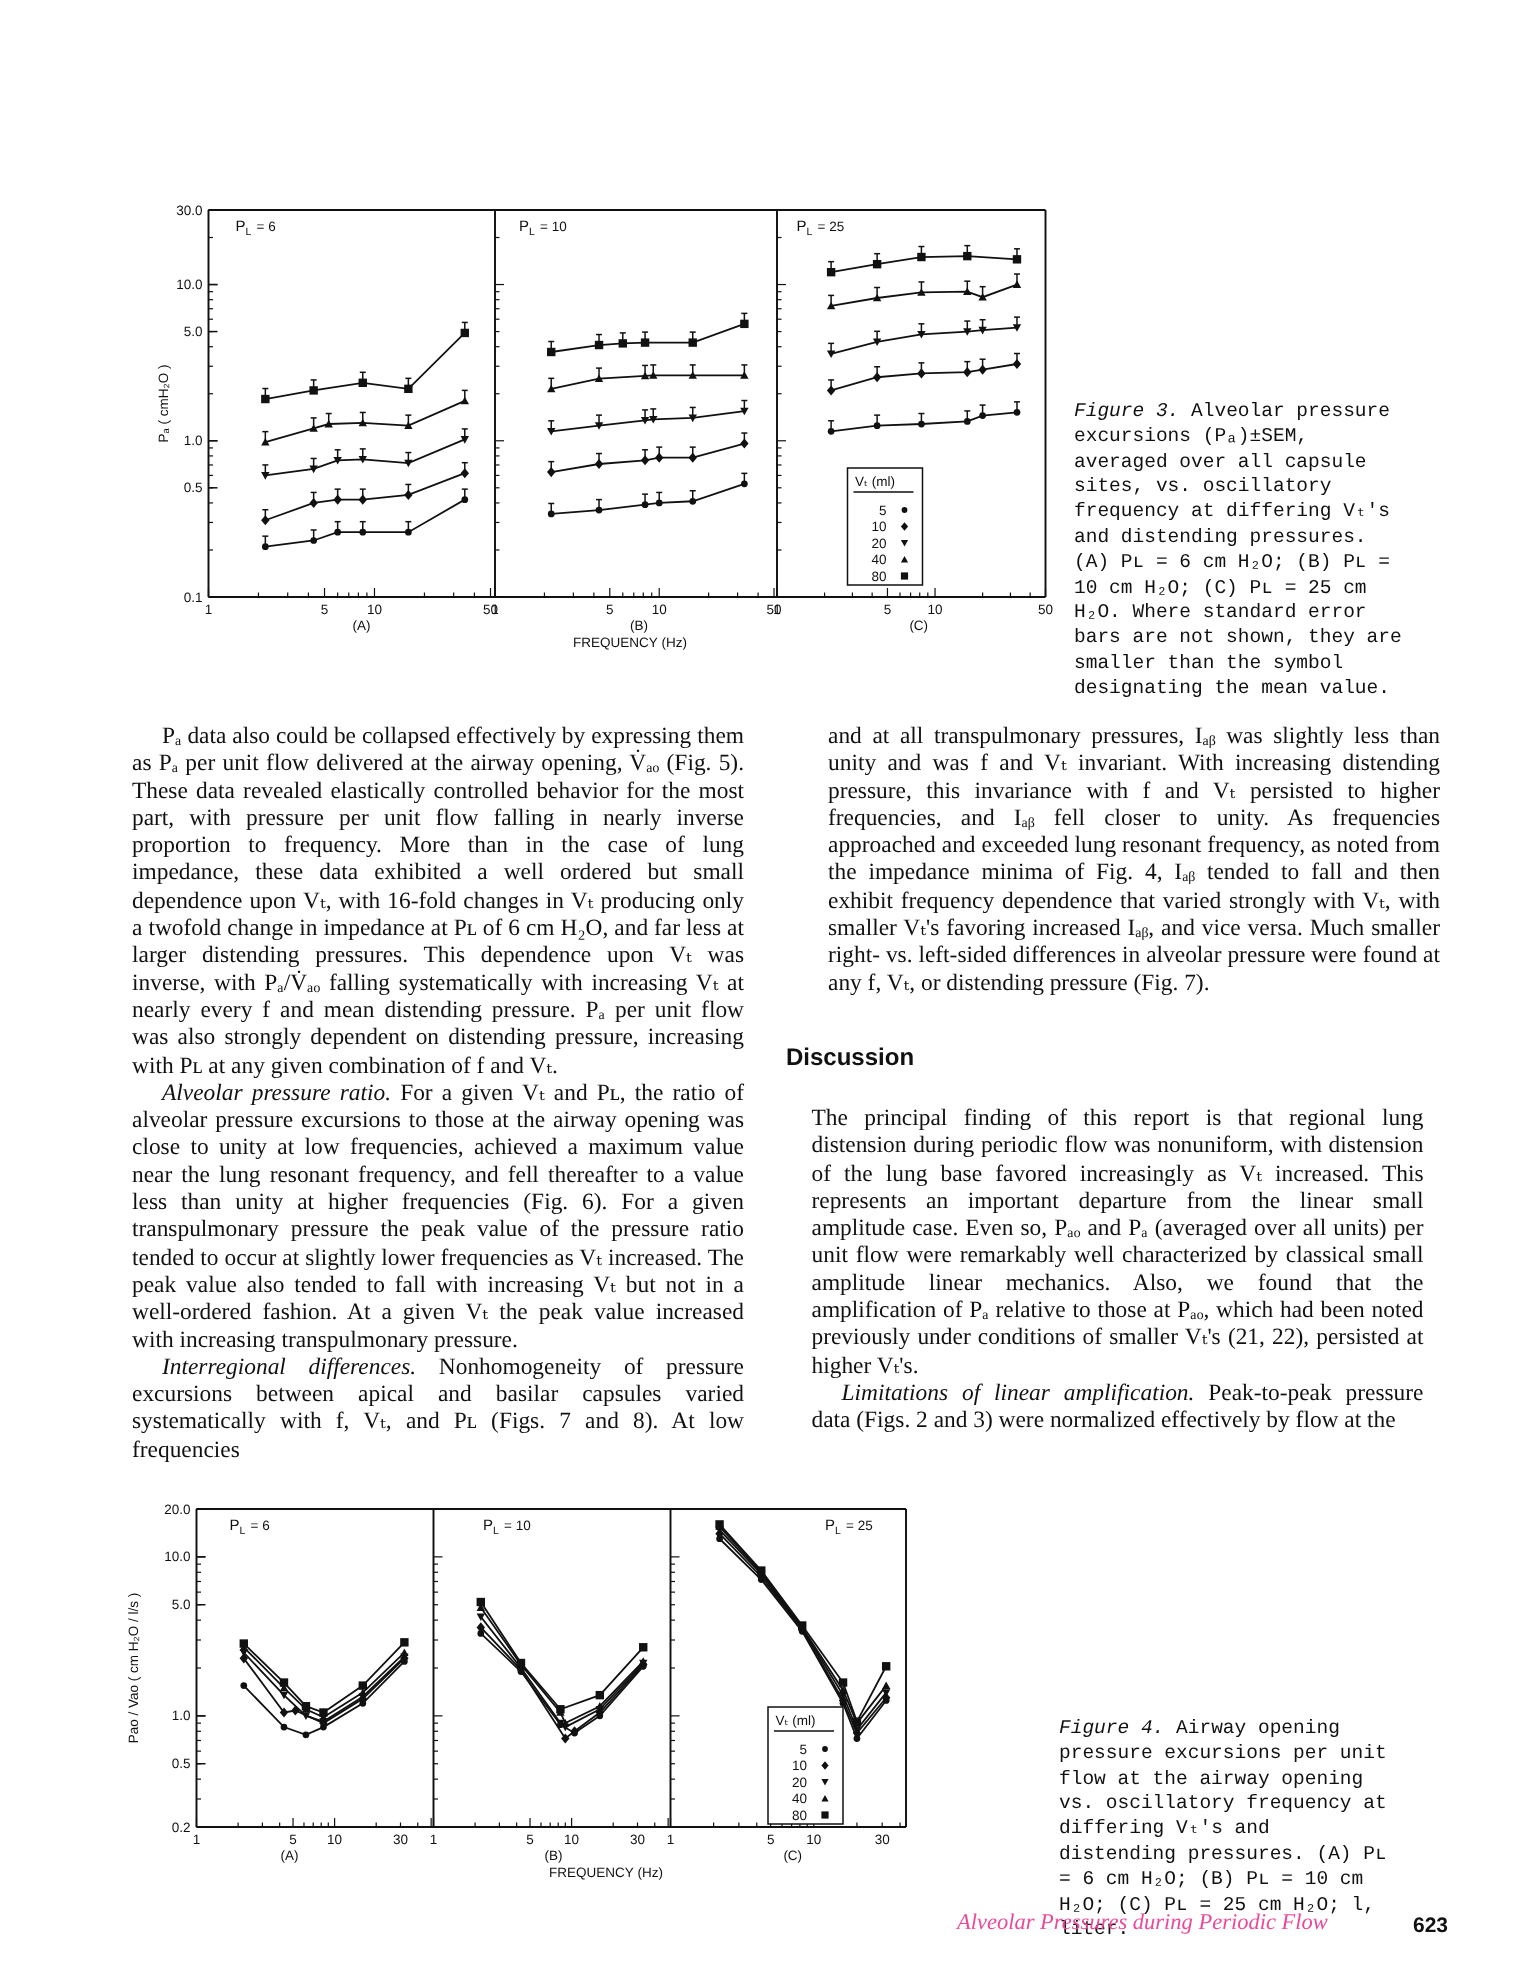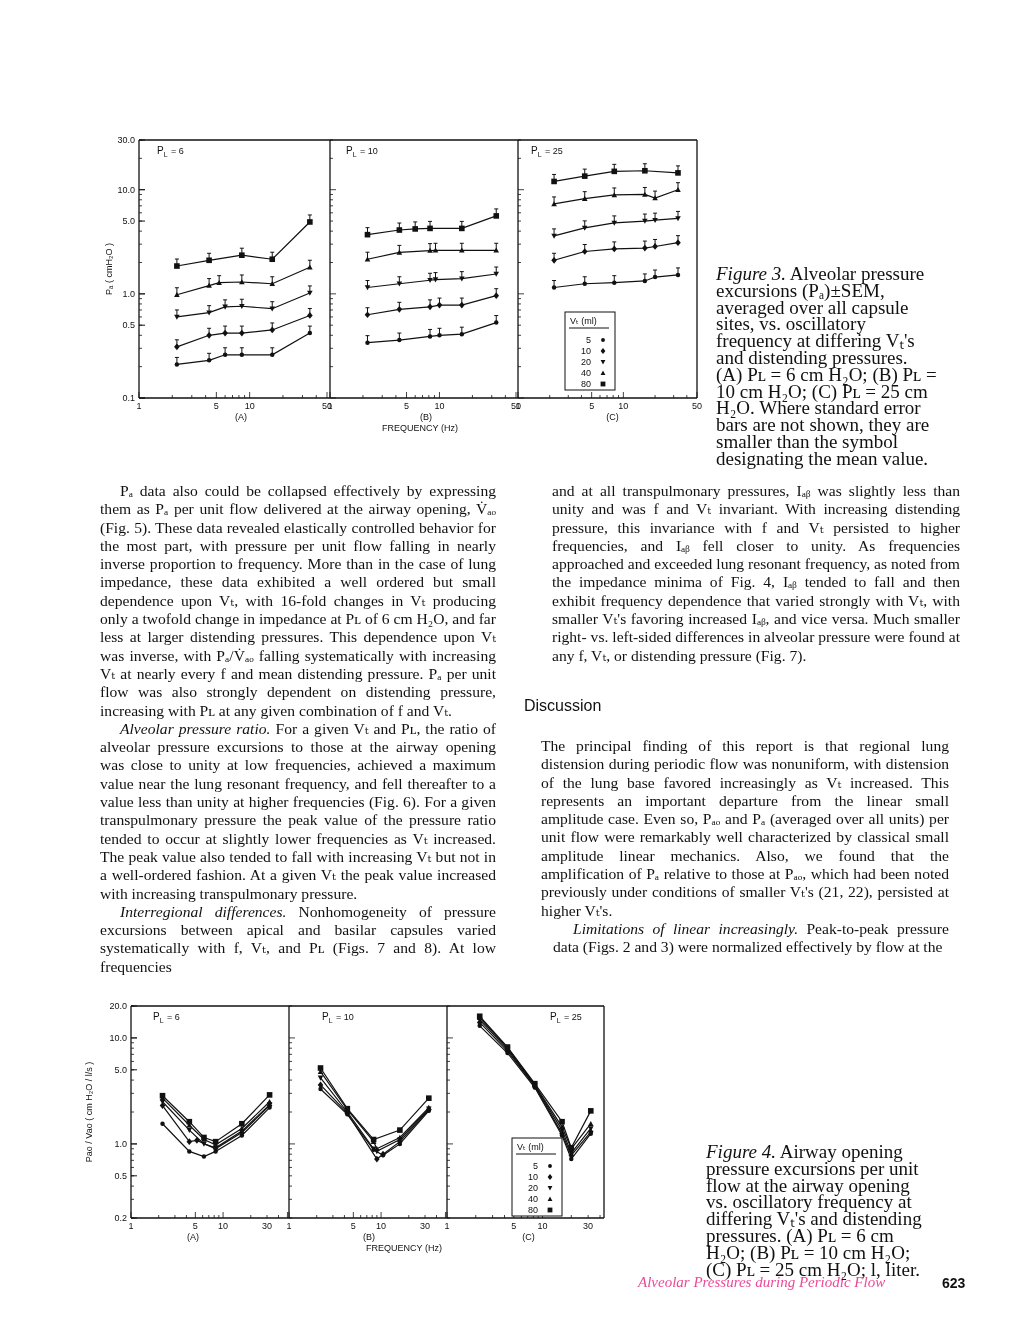--- a/index.html
+++ b/index.html
@@ -1,26 +1,26 @@
 <!DOCTYPE html>
 <html><head>
 <meta charset="utf-8">
 <style>
   html, body { margin: 0; padding: 0; background: #ffffff; }
   body { width: 1020px; height: 1320px; position: relative; overflow: hidden; color: #111; }
   svg text { font-family: "Liberation Sans", "DejaVu Sans", sans-serif; fill: #111; }
   .fig { position: absolute; left: 0; top: 0; }
-  .caption { position: absolute; font-family: Liberation Serif, serif; font-size: 19px; line-height: 16.8px; color: #111; }
+  .caption { position: absolute; font-family: Liberation Mono, monospace; font-size: 13px; line-height: 16.8px; color: #111; }
   .caption .fig-label { font-style: italic; }
   .col { position: absolute; font-family: "Liberation Serif", "DejaVu Serif", serif; font-size: 15.6px; line-height: 18.3px; text-align: justify; color: #111; }
   .col p { margin: 0; }
-  .col p.indent { text-indent: 20px; margin-left: 12px; }
+  .col p.indent { text-indent: 20px; }
   .col p.noindent { text-indent: 0; }
   .col .run-in { font-style: italic; }
-  .heading { position: absolute; font-family: "Liberation Sans", "DejaVu Sans", sans-serif; font-weight: normal; font-size: 16px; color: #111; }
+  .heading { position: absolute; font-family: "Liberation Sans", "DejaVu Sans", sans-serif; font-weight: bold; font-size: 16px; color: #111; }
   .footer-title { position: absolute; font-family: "Liberation Serif", "DejaVu Serif", serif; font-style: italic; font-size: 15px; color: #ec4899; }
   .footer-page { position: absolute; font-family: "Liberation Sans", "DejaVu Sans", sans-serif; font-weight: bold; font-size: 14px; color: #111; }
 </style>
 </head>
 <body>
 
 <svg class="fig" id="fig3" width="1020" height="470" viewBox="0 0 1020 470">
     <line x1="139" y1="140" x2="697" y2="140" stroke="#111" stroke-width="1.3"></line>
     <line x1="139" y1="398" x2="697" y2="398" stroke="#111" stroke-width="1.3"></line>
     <text x="135" y="143" font-size="9" text-anchor="end" font-weight="normal">30.0</text>
@@ -510,21 +510,21 @@
 </div>
 
 <div class="col" style="left:552px; top:482px; width:408px;">
   <p class="noindent">and at all transpulmonary pressures, Iₐᵦ was slightly less than unity and was f and Vₜ invariant. With increasing distending pressure, this invariance with f and Vₜ persisted to higher frequencies, and Iₐᵦ fell closer to unity. As frequencies approached and exceeded lung resonant frequency, as noted from the impedance minima of Fig. 4, Iₐᵦ tended to fall and then exhibit frequency dependence that varied strongly with Vₜ, with smaller Vₜ's favoring increased Iₐᵦ, and vice versa. Much smaller right- vs. left-sided differences in alveolar pressure were found at any f, Vₜ, or distending pressure (Fig. 7).</p>
 </div>
 
 <div class="heading" style="left:524px; top:697px;">Discussion</div>
 
 <div class="col" style="left:541px; top:737px; width:408px;">
   <p class="noindent">The principal finding of this report is that regional lung distension during periodic flow was nonuniform, with distension of the lung base favored increasingly as Vₜ increased. This represents an important departure from the linear small amplitude case. Even so, Pₐₒ and Pₐ (averaged over all units) per unit flow were remarkably well characterized by classical small amplitude linear mechanics. Also, we found that the amplification of Pₐ relative to those at Pₐₒ, which had been noted previously under conditions of smaller Vₜ's (21, 22), persisted at higher Vₜ's.</p>
-  <p class="indent"><span class="run-in">Limitations of linear increasingly.</span><span> Peak-to-peak pressure data (Figs. 2 and 3) were normalized effectively by flow at the</span></p>
+  <p class="indent"><span class="run-in">Limitations of linear amplification.</span><span> Peak-to-peak pressure data (Figs. 2 and 3) were normalized effectively by flow at the</span></p>
 </div>
 
 <svg class="fig" id="fig4" width="1020" height="1320" viewBox="0 0 1020 1320" style="pointer-events:none;">
     <line x1="131" y1="1006" x2="604" y2="1006" stroke="#111" stroke-width="1.3"></line>
     <line x1="131" y1="1218" x2="604" y2="1218" stroke="#111" stroke-width="1.3"></line>
     <text x="127" y="1009" font-size="9" text-anchor="end" font-weight="normal">20.0</text>
     <line x1="131" y1="1006" x2="137" y2="1006" stroke="#111" stroke-width="1"></line>
     <text x="127" y="1040.909179540382" font-size="9" text-anchor="end" font-weight="normal">10.0</text>
     <line x1="131" y1="1037.909179540382" x2="137" y2="1037.909179540382" stroke="#111" stroke-width="1"></line>
     <text x="127" y="1072.818359080764" font-size="9" text-anchor="end" font-weight="normal">5.0</text>

